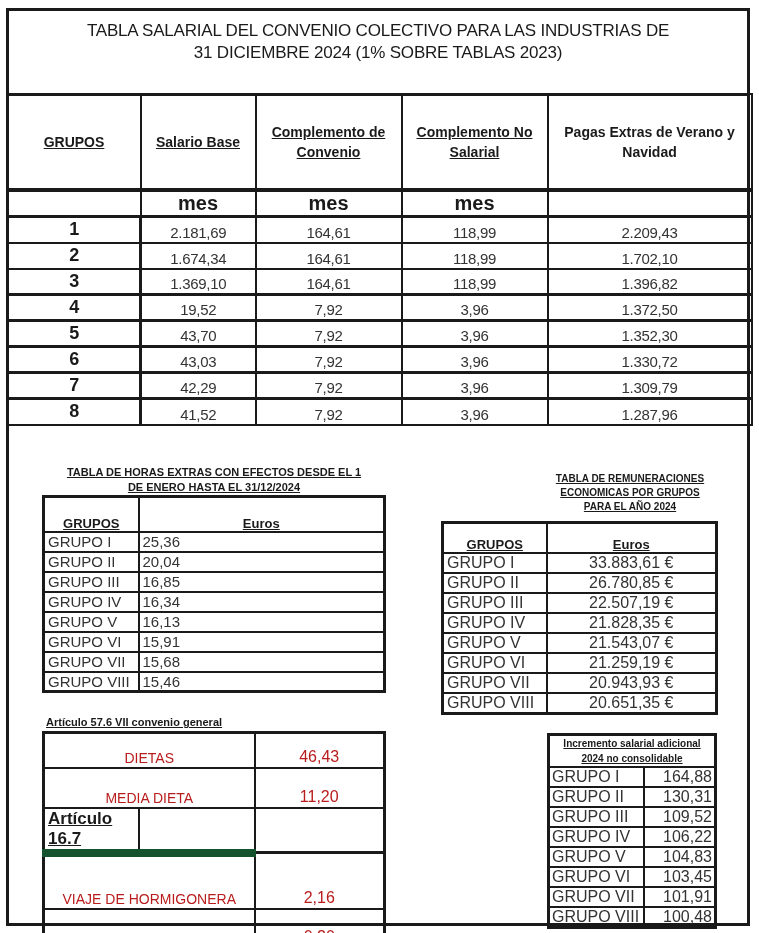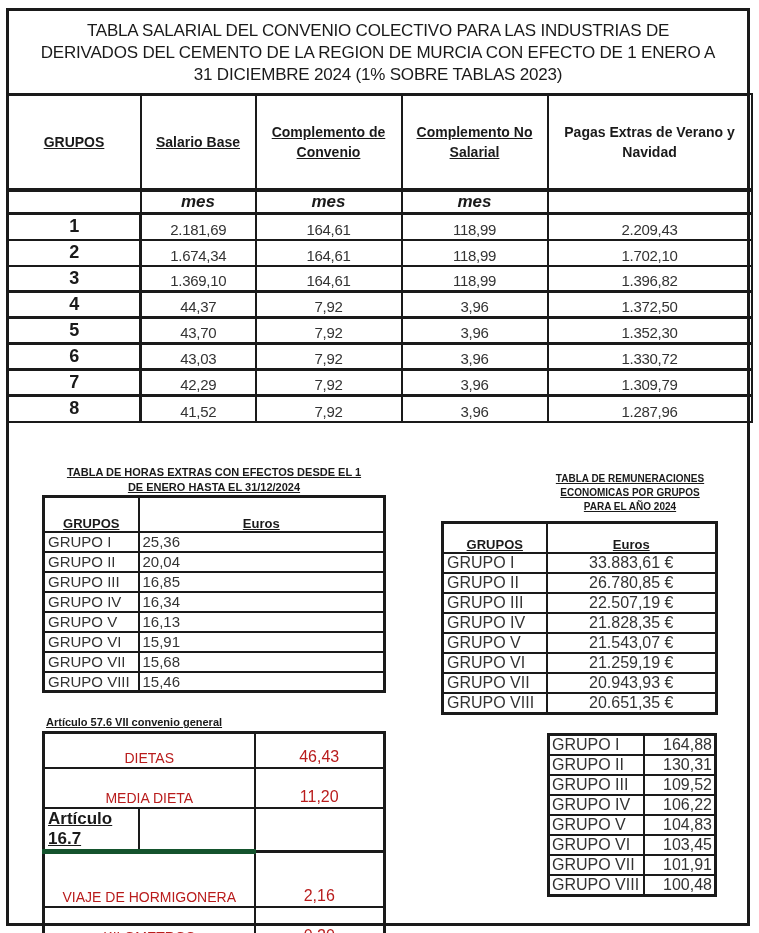--- a/index.html
+++ b/index.html
@@ -9,21 +9,21 @@
   .frame { position: absolute; left: 6px; top: 8px; width: 744px; height: 918px; border: 3px solid #1a1a1a; }
 
   .title { position: absolute; left: 6px; top: 8px; width: 744px; height: 88px; border: 3px solid #1a1a1a; border-bottom: 3px solid #1a1a1a;
            text-align: center; font-weight: normal; font-size: 17px; line-height: 22px; padding-top: 9px; letter-spacing: -0.2px; }
 
   
   .main { position: absolute; left: 6px; top: 93px; width: 744px; border-collapse: collapse; table-layout: fixed; }
   .main td { border: 2px solid #1a1a1a; text-align: center; font-size: 15px; vertical-align: bottom; padding: 0; }
   .main .hdr td { height: 96px; vertical-align: middle; font-weight: bold; font-size: 14px; line-height: 20px; }
   .main .hdr td .u { text-decoration: underline; }
-  .main .unit td { height: 22px; font-weight: bold; font-style: italic; font-size: 17px; vertical-align: middle; }
+  .main .unit td { height: 22px; font-weight: bold; font-size: 20px; vertical-align: middle; }
   .main .unit.thick td { border-top: 4px solid #1a1a1a; }
   .main .row td { height: 26px; color: #333; font-size: 15px; letter-spacing: -0.3px; }
   .main .row td.g { font-weight: bold; font-size: 18px; color: #1a1a1a; border-right: 3px solid #1a1a1a; border-left: 3px solid #1a1a1a; vertical-align: middle; }
   .main .row.sep td { border-top: 3px solid #1a1a1a; }
   .main .row td.v { padding-bottom: 1px; }
 
   
   .subtitle { position: absolute; font-weight: bold; font-size: 11px; text-align: center; line-height: 15px; text-decoration: underline; }
 
   
@@ -51,21 +51,20 @@
   .inc td.n { text-align: right; }
   .inc .h td { height: 32px; font-weight: bold; font-size: 10px; line-height: 15px; text-align: center; color: #1a1a1a; text-decoration: underline; }
 </style>
 </head>
 <body>
 
 <div class="frame"></div>
 
 <div class="title">
   <div>TABLA SALARIAL DEL CONVENIO COLECTIVO PARA LAS INDUSTRIAS DE</div>
-  <div>DERIVADOS DEL CEMENTO DE LA REGION DE MURCIA CON EFECTO DE 1 ENERO A</div>
   <div>31 DICIEMBRE 2024 (1% SOBRE TABLAS 2023)</div>
 </div>
 
 <table class="main">
   <colgroup>
     <col style="width:133px">
       <col style="width:115px">
       <col style="width:146px">
       <col style="width:146px">
       <col style="width:204px">
@@ -101,21 +100,21 @@
   </tr>
   <tr class="row">
     <td class="g">3</td>
     <td class="v">1.369,10</td>
     <td class="v">164,61</td>
     <td class="v">118,99</td>
     <td class="v">1.396,82</td>
   </tr>
   <tr class="row sep">
     <td class="g">4</td>
-    <td class="v">44,37</td>
+    <td class="v">19,52</td>
     <td class="v">7,92</td>
     <td class="v">3,96</td>
     <td class="v">1.372,50</td>
   </tr>
   <tr class="row sep">
     <td class="g">5</td>
     <td class="v">43,70</td>
     <td class="v">7,92</td>
     <td class="v">3,96</td>
     <td class="v">1.352,30</td>
@@ -258,36 +257,42 @@
   <tr>
     <td colspan="2" style="height:40px">MEDIA DIETA</td>
     <td class="n">11,20</td>
   </tr>
   <tr class="art">
     <td>Artículo 16.7</td>
     <td></td>
     <td></td>
   </tr>
   <tr>
-    <td colspan="2" style="height:56px; border-top:5px solid #14532d">VIAJE DE HORMIGONERA</td>
+    <td colspan="2" style="height:56px; border-top:8px solid #14532d">VIAJE DE HORMIGONERA</td>
     <td class="n" style="border-top:3px solid #1a1a1a">2,16</td>
   </tr>
   <tr>
     <td colspan="2" style="height:40px">KILOMETROS</td>
     <td class="n">0,20</td>
   </tr>
 </tbody>
   </table>
 
 <table class="inc">
   <colgroup>
       <col style="width:95px">
       <col>
     </colgroup>
   <tbody>
+      <tr class="h">
+    <td colspan="2">
+      <div>Incremento salarial adicional</div>
+      <div>2024 no consolidable</div>
+    </td>
+  </tr>
   <tr>
         <td>GRUPO I</td>
         <td class="n">164,88</td>
       </tr>
   <tr>
         <td>GRUPO II</td>
         <td class="n">130,31</td>
       </tr>
   <tr>
         <td>GRUPO III</td>

